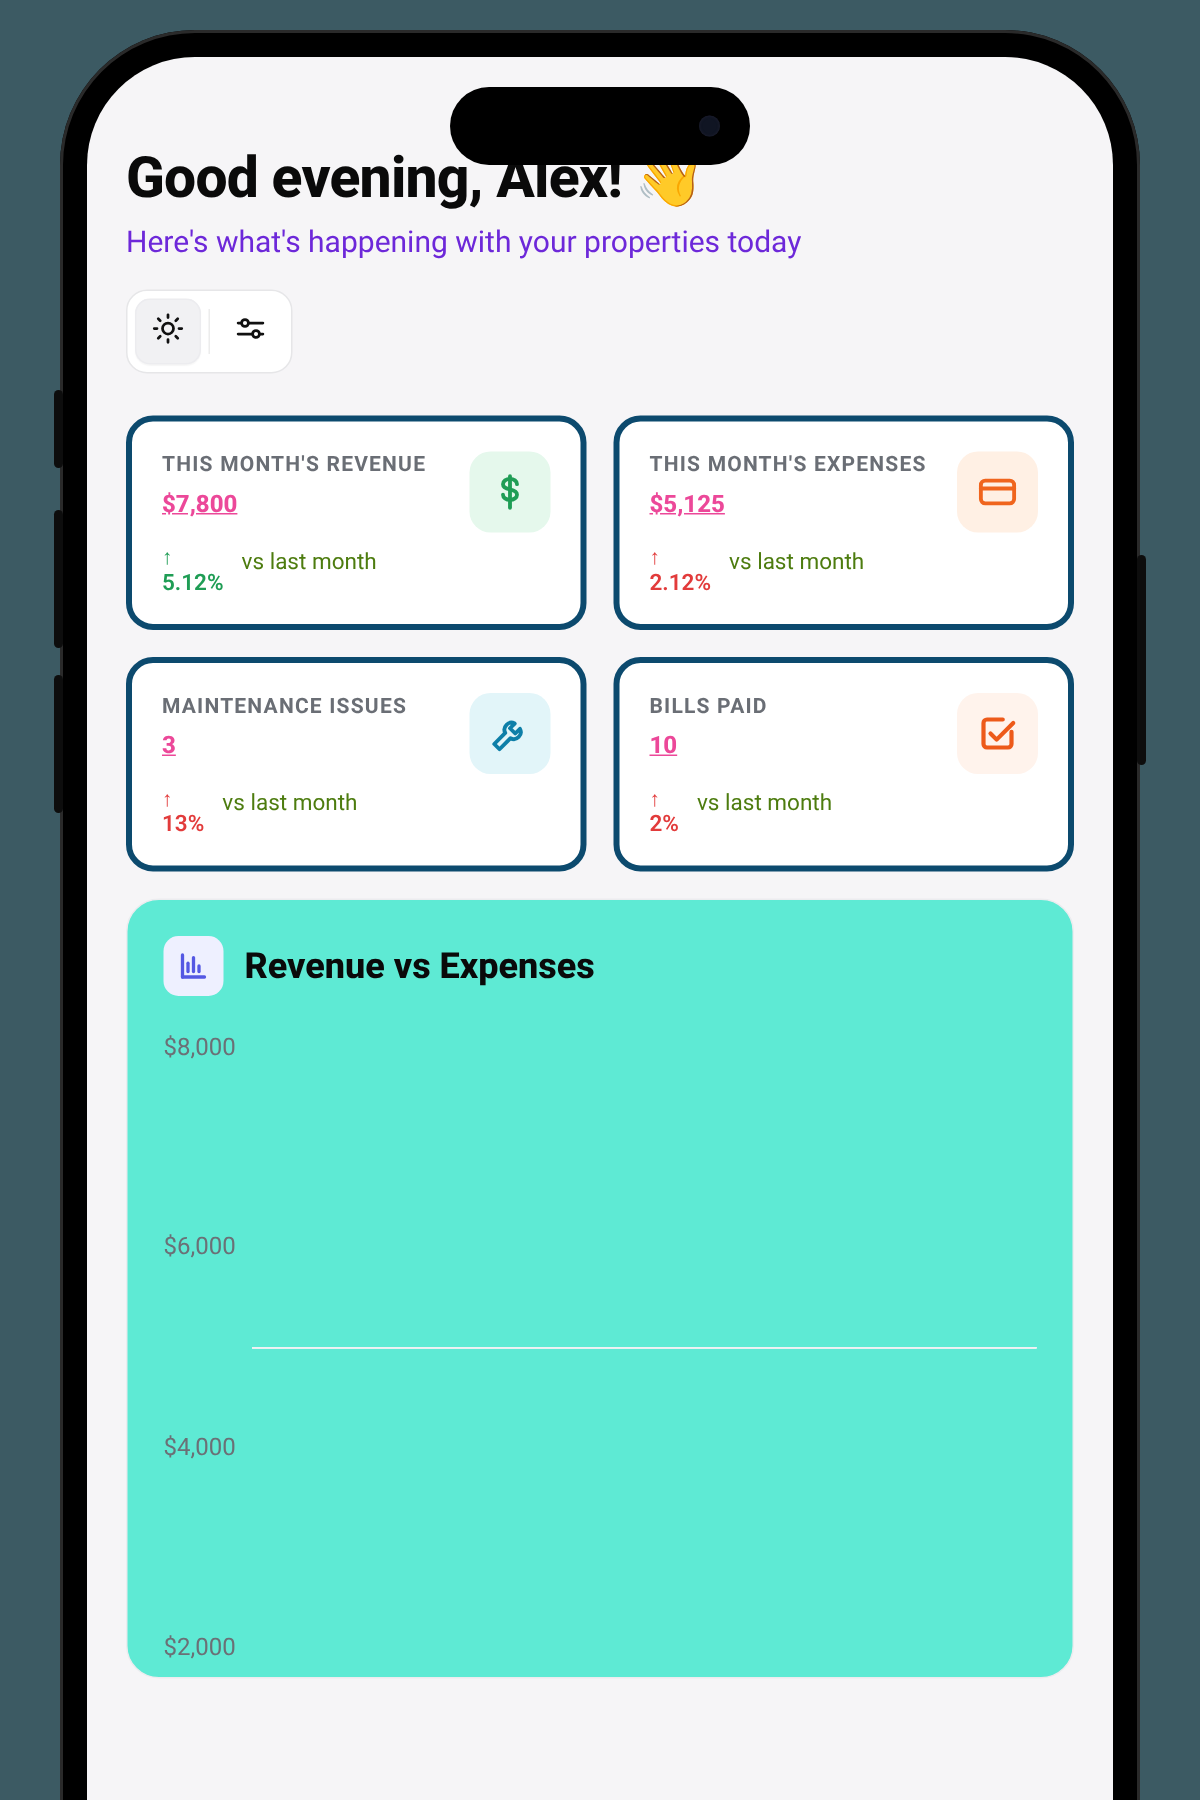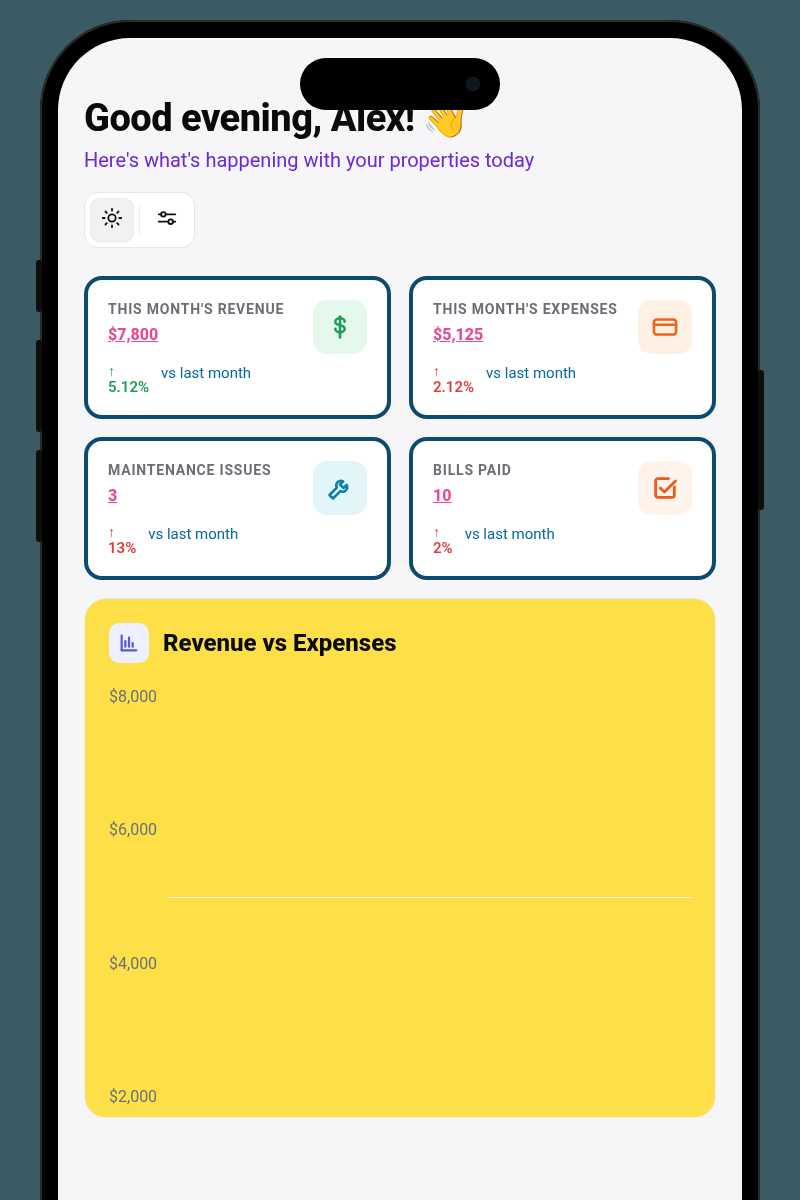--- a/index.html
+++ b/index.html
@@ -133,24 +133,24 @@
   .ib-orange { background:#fff0e4; color:#f0651d; }
   .ib-blue   { background:#e2f5f9; color:#0e7fa8; }
   .ib-peach  { background:#fff3ec; color:#ed5a1a; }
   .delta {
     display:flex; align-items:flex-start; gap:12px;
     font-size:15px;
   }
   .delta-val { color:#e23b3b; font-weight:600; display:flex; flex-direction:column; align-items:flex-start; line-height:1.25;}
   .delta-val.up-green { color:#1f9d55; }
   .delta-arrow { font-size:14px; line-height:1; }
-  .delta-compare { color:#0369a1; line-height:1.25; }
+  .delta-compare { color:#4d7c0f; line-height:1.25; }
   .chart-card {
     margin-top: 18px;
-    background:#fde047;
+    background:#5eead4;
     border:1px solid #ececef;
     border-radius: 22px;
     padding: 24px 24px 10px 24px;
   }
   .chart-head { display:flex; align-items:center; gap:14px; }
   .chart-icon {
     width:40px; height:40px; border-radius:10px;
     background:#eef0ff; color:#5458e3;
     display:flex; align-items:center; justify-content:center;
   }

